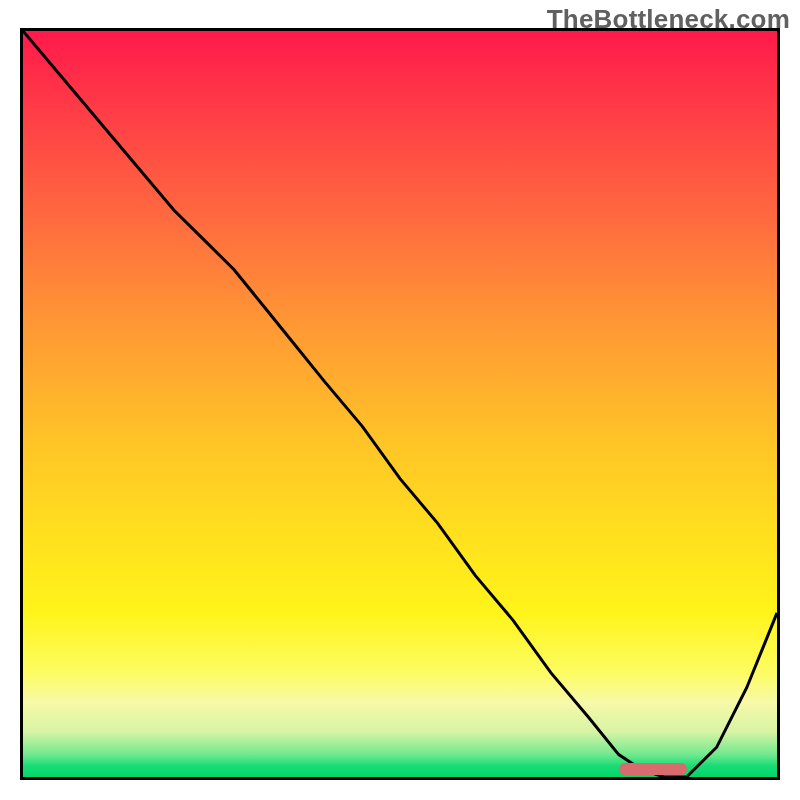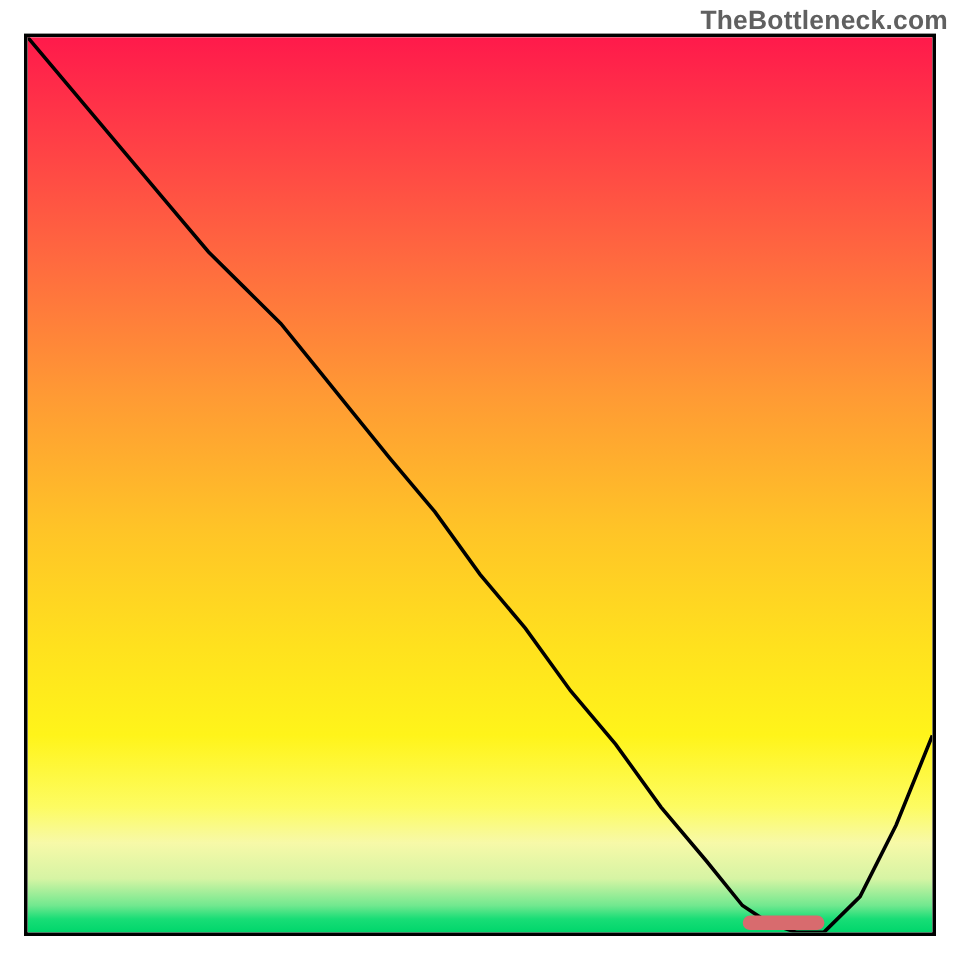--- a/index.html
+++ b/index.html
@@ -13,21 +13,21 @@
   }
   .wrap {
     position: relative;
     width: 800px;
     height: 800px;
   }
   .watermark {
     position: absolute;
     top: 4px;
     right: 10px;
-    font-size: 22px;
+    font-size: 26px;
     font-weight: 600;
     color: #606060;
     letter-spacing: 0.2px;
   }
   .plot-area {
     position: absolute;
     left: 20px;
     top: 28px;
     width: 760px;
     height: 752px;

